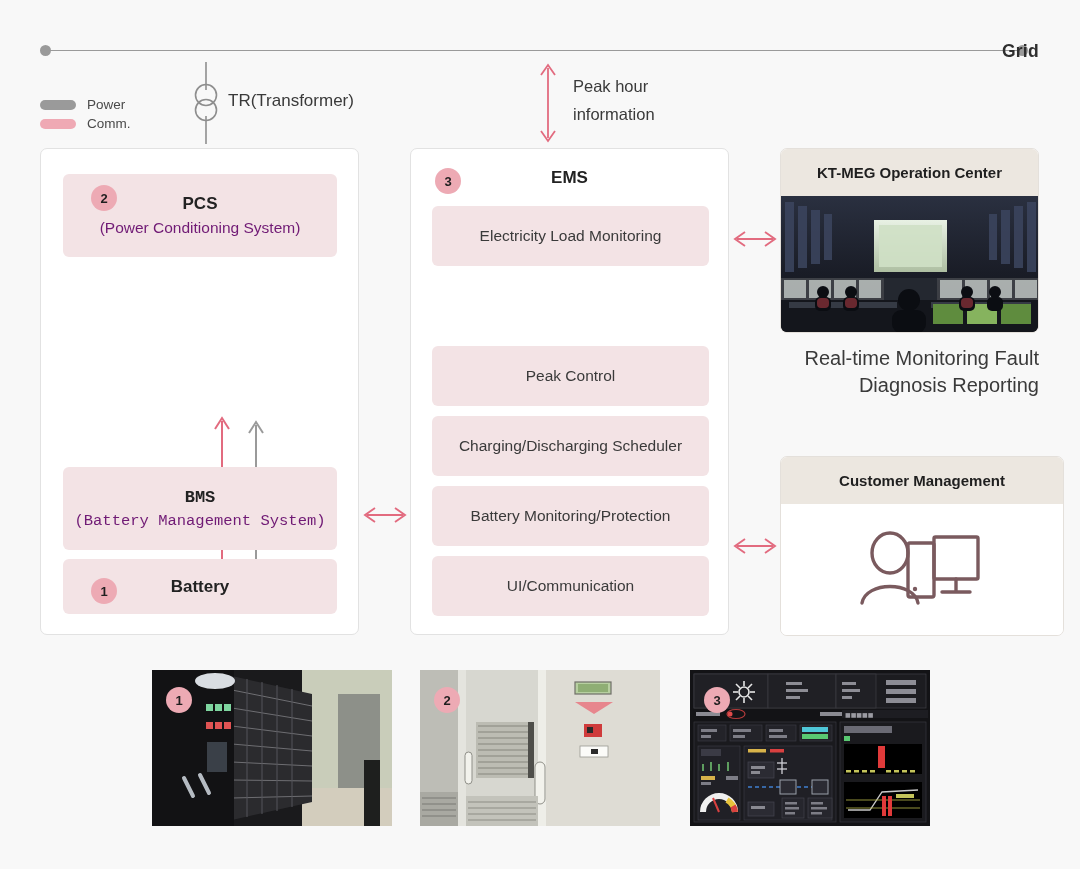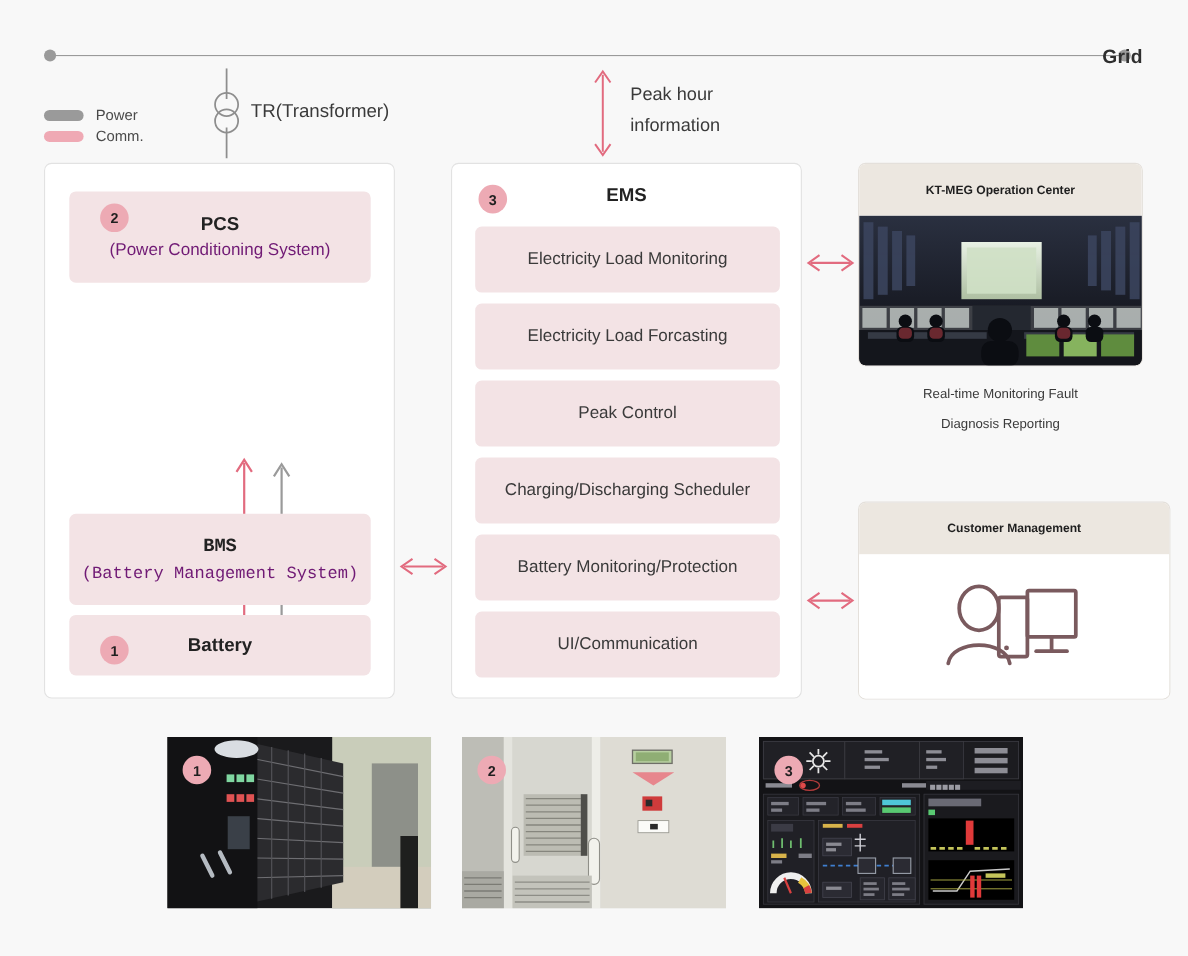--- a/index.html
+++ b/index.html
@@ -205,31 +205,31 @@
     border-radius: 7px;
     box-sizing: border-box;
     overflow: hidden;
   }
   .card-header {
     background: #ece7e0;
     height: 47px;
     display: flex;
     align-items: center;
     justify-content: center;
-    font-size: 11px;
+    font-size: 15px;
     font-weight: bold;
     color: #1f1f1f;
   }
   #card-opcenter { left: 780px; top: 148px; width: 259px; height: 185px; }
   #opcenter-photo { height: 137px; position: relative; }
   #opcenter-caption {
     position: absolute;
     left: 780px; top: 345px; width: 259px;
-    text-align: center;
-    font-size: 12px;
+    text-align: right;
+    font-size: 20px;
     line-height: 27px;
     color: #3a3a3a;
   }
   #card-customer { left: 780px; top: 456px; width: 284px; height: 180px; text-align: center; }
   #customer-body {
     height: 132px;
     display: flex;
     align-items: center;
     justify-content: center;
     background: #fff;
@@ -338,21 +338,20 @@
     <div class="box-title">Battery</div>
   </div>
   <div class="badge" id="battery-badge">1</div>
 </div>
 
 <div class="panel" id="panel-ems">
   <div class="badge" id="ems-badge">3</div>
   <div id="ems-title">EMS</div>
 
   <div class="ems-item" style="top:57px">Electricity Load Monitoring</div>
-  <div class="ems-item" style="top:127px">Electricity Load Forcasting</div>
   <div class="ems-item" style="top:197px">Peak Control</div>
   <div class="ems-item" style="top:267px">Charging/Discharging Scheduler</div>
   <div class="ems-item" style="top:337px">Battery Monitoring/Protection</div>
   <div class="ems-item" style="top:407px">UI/Communication</div>
 </div>
 
 <div class="h-arrow" id="harrow-bms-ems">
   <svg width="46" height="22" viewBox="0 0 46 22">
     <line x1="5" y1="11" x2="41" y2="11" stroke="#e26b7f" stroke-width="1.9"></line>
     <polyline points="13,4 3,11 13,18" fill="none" stroke="#e26b7f" stroke-width="1.9"></polyline>

